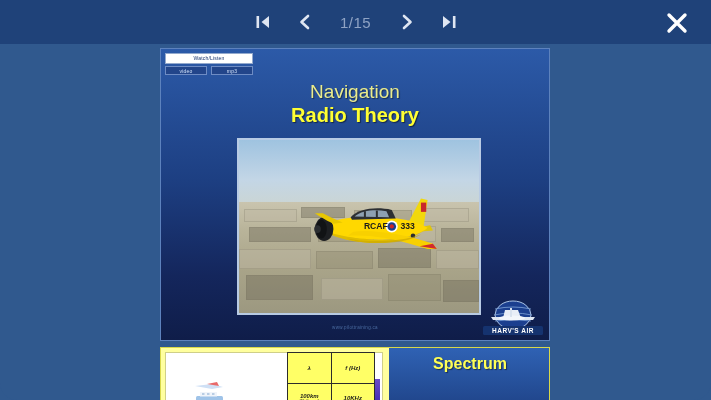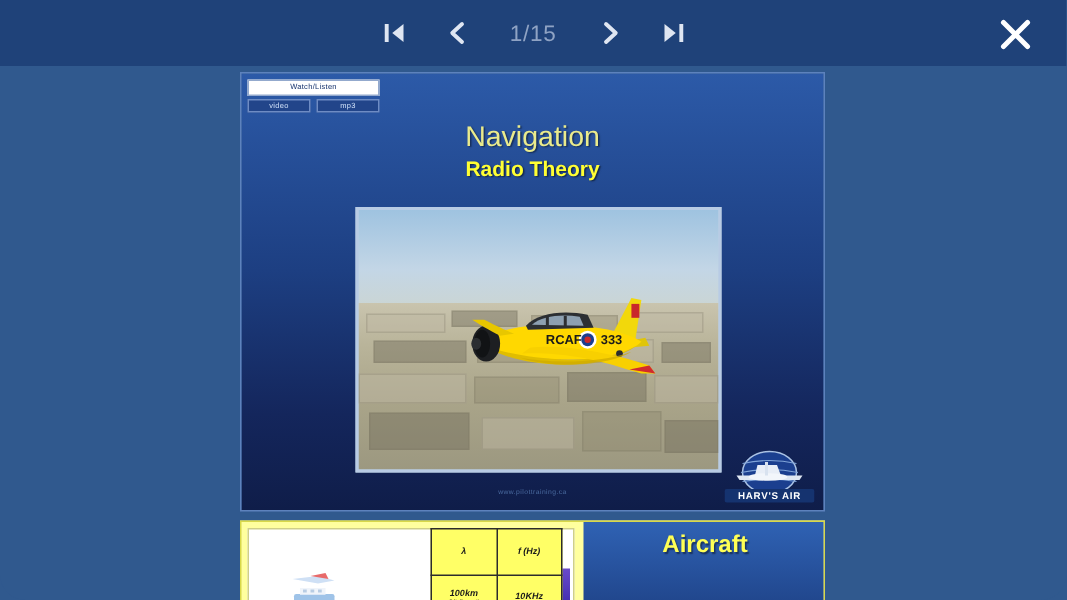--- a/index.html
+++ b/index.html
@@ -92,21 +92,21 @@
     position: absolute; left: 0; top: 32px; width: 100%;
     text-align: center;
     color: #eaeb8c;
     font-size: 19px;
     text-shadow: 1px 1px 1px rgba(0,0,0,.45);
   }
   .slide-title-2 {
     position: absolute; left: 0; top: 55px; width: 100%;
     text-align: center;
     color: #ffff33;
-    font-size: 14px;
+    font-size: 20px;
     font-weight: bold;
     text-shadow: 1px 1px 1px rgba(0,0,0,.5);
   }
 
   
   .photo-frame {
     position: absolute;
     left: 76px; top: 89px;
     width: 244px; height: 177px;
     border: 2px solid #b8cbe4;
@@ -394,18 +394,18 @@
           <td>
             <span>100km</span>
             <span class="sub">(Mt. Everest)</span>
           </td>
           <td>10KHz</td>
         </tr>
       </tbody>
         </table>
 
       <div class="s2-right-title">
-        <div>Aircraft</div>
+        <div>Spectrum</div>
       </div>
     </div>
 
   </div>
 </div>
 
 </body></html>

